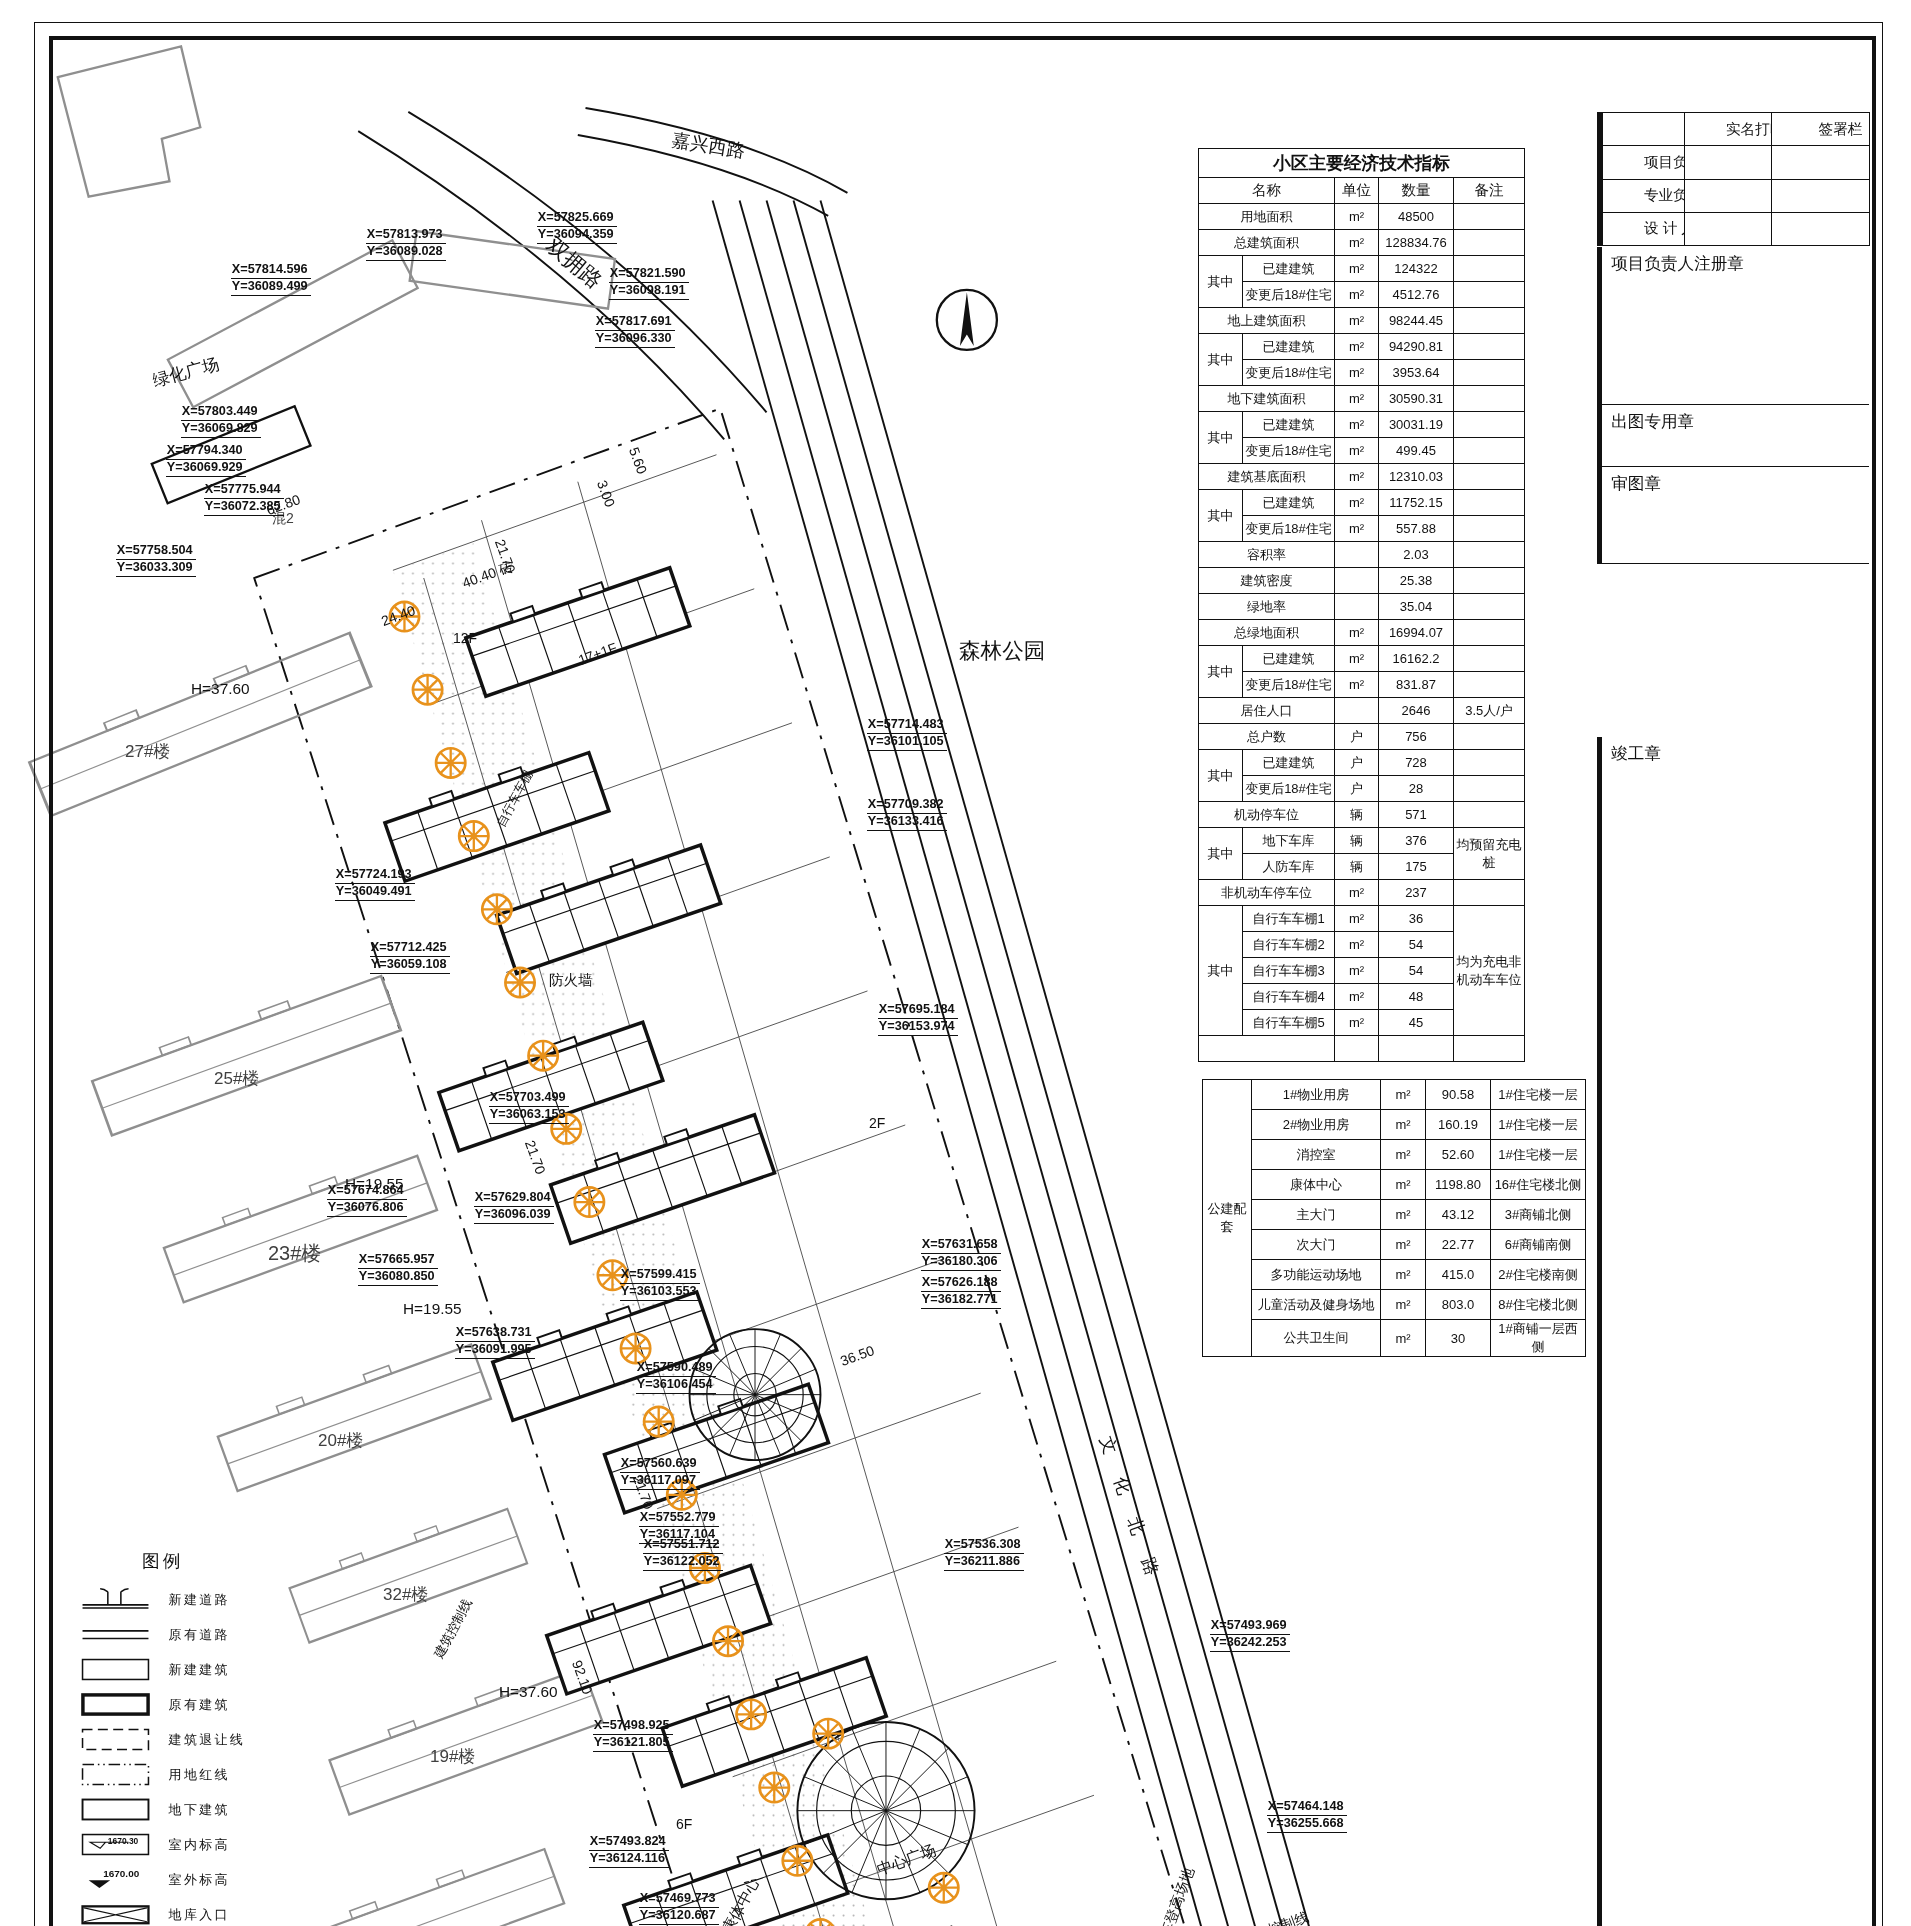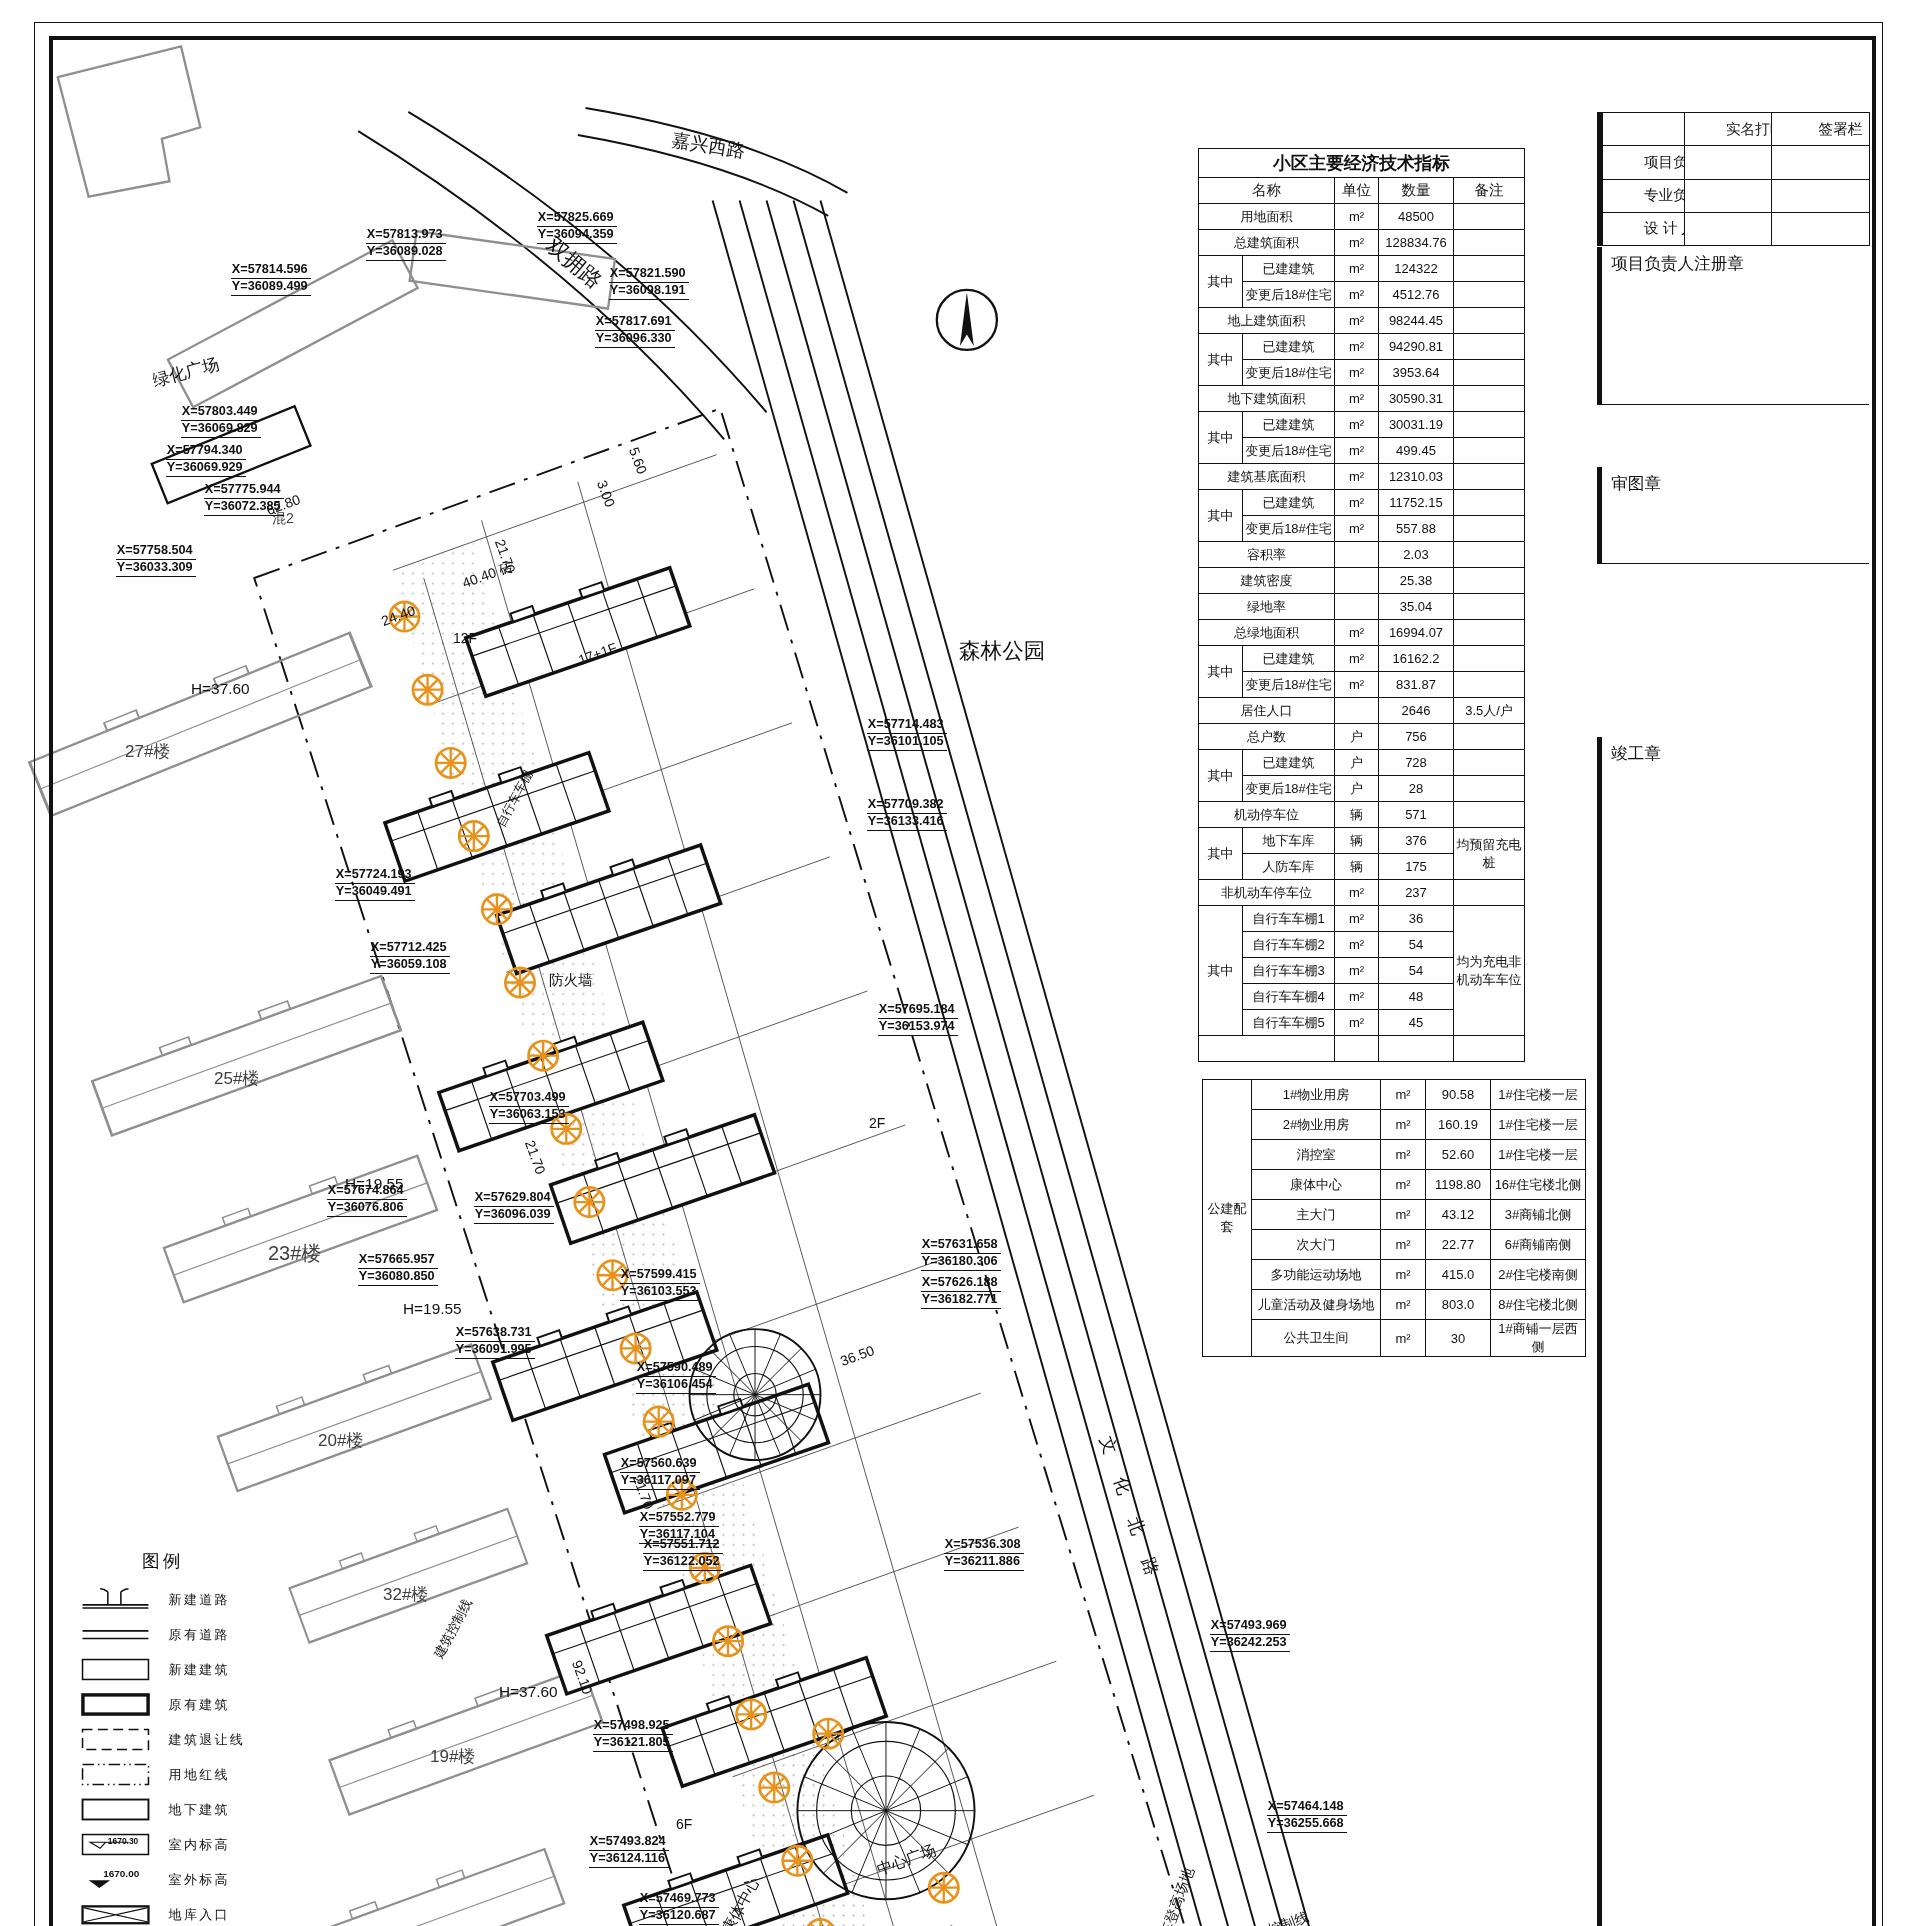--- a/index.html
+++ b/index.html
@@ -596,20 +596,21 @@
           </tr>
           <tr>
             <td>设  计  人</td>
             <td></td>
             <td></td>
           </tr>
         </tbody>
     </table>
   </div>
   <div class="tb stampbox" style="top:247px;height:158px;">项目负责人注册章</div>
+  <div class="tb stampbox" style="top:405px;height:62px;">出图专用章</div>
   <div class="tb stampbox" style="top:467px;height:97px;">审图章</div>
   <div class="tb stampbox" style="top:737px;height:1339px;border-bottom:0;">竣工章</div>
 
   <div id="plan-labels">
       <div class="plan-label" style="left: 559px; top: 231px; font-size: 21.6px; transform: rotate(40deg);">双拥路</div>
       <div class="plan-label" style="left: 674px; top: 127px; font-size: 18.5px; transform: rotate(9deg);">嘉兴西路</div>
       <div class="plan-label" style="left: 959px; top: 636px; font-size: 21.6px;">森林公园</div>
       <div class="plan-label sp" style="left: 1117px; top: 1433px; font-size: 17.7px; transform: rotate(71deg);">文化北路</div>
       <div class="plan-label" style="left: 150px; top: 370px; font-size: 17px; transform: rotate(-15deg);">绿化广场</div>
       <div class="plan-label g" style="left: 272px; top: 510px; font-size: 14px;">混2</div>

